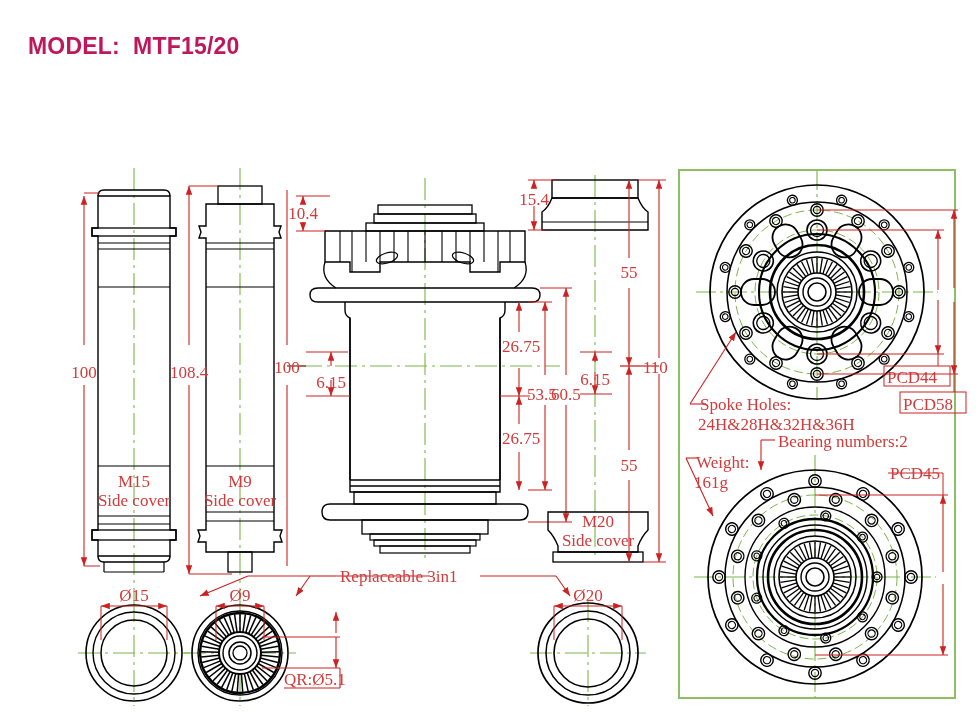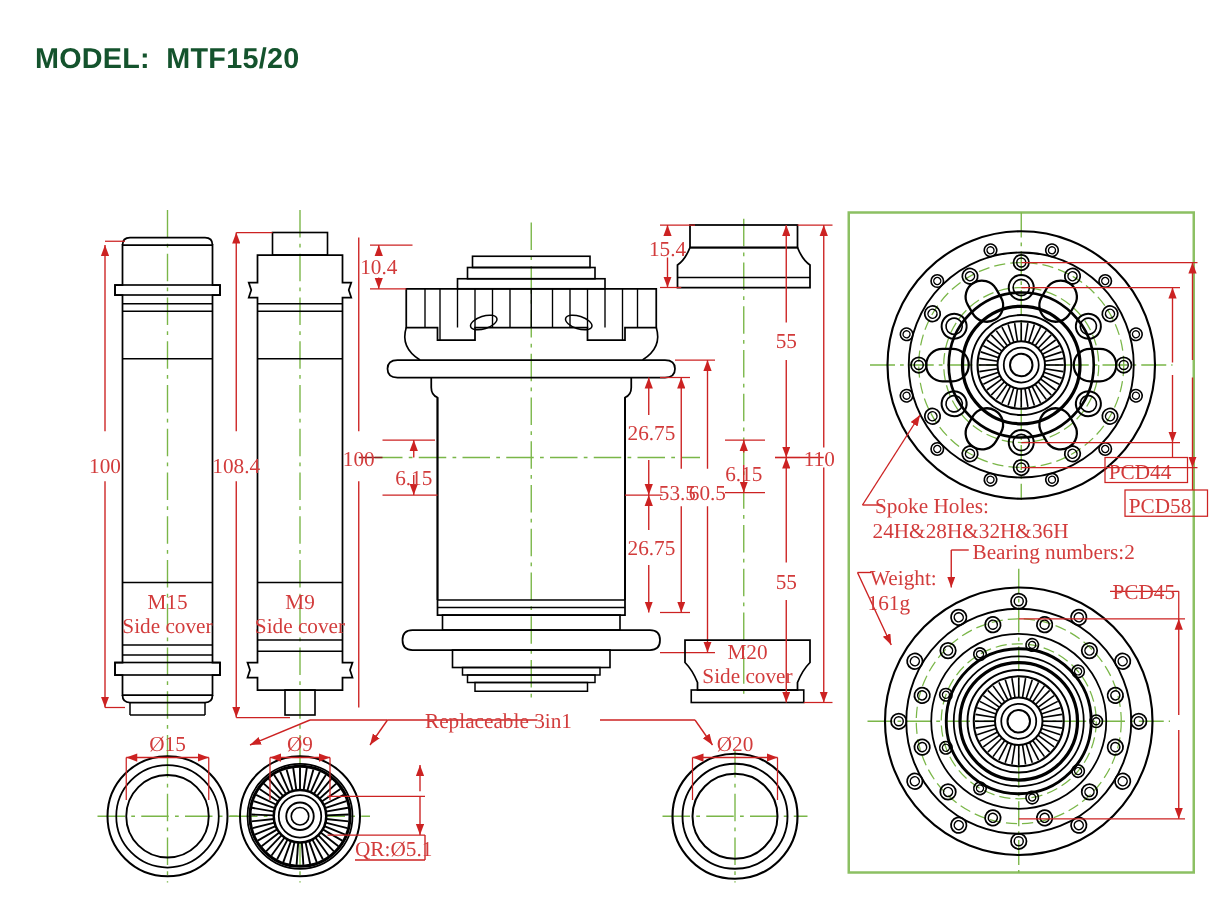--- a/index.html
+++ b/index.html
@@ -1,20 +1,20 @@
 <!DOCTYPE html>
 <html><head>
 <meta charset="utf-8">
 <style>
   html,body{margin:0;padding:0;background:#ffffff;}
   body{width:980px;height:718px;position:relative;overflow:hidden;
        font-family:"Liberation Serif", serif;}
   #stage{position:absolute;left:0;top:0;width:980px;height:718px;}
   #title{position:absolute;left:28px;top:33px;font-family:"Liberation Sans", sans-serif;
-         font-weight:bold;font-size:23px;color:#14532d;letter-spacing:.2px;white-space:pre;}
+         font-weight:bold;font-size:23px;color:#be185d;letter-spacing:.2px;white-space:pre;}
   svg{position:absolute;left:0;top:0;}
   .dimtxt{font-family:"Liberation Serif", serif;font-size:17px;fill:#d23b3b;}
   .lbl{font-family:"Liberation Serif", serif;font-size:17px;fill:#d23b3b;}
 </style>
 </head>
 <body>
 
 <div id="stage">
 
   <div id="title">MODEL:  MTF15/20</div>

